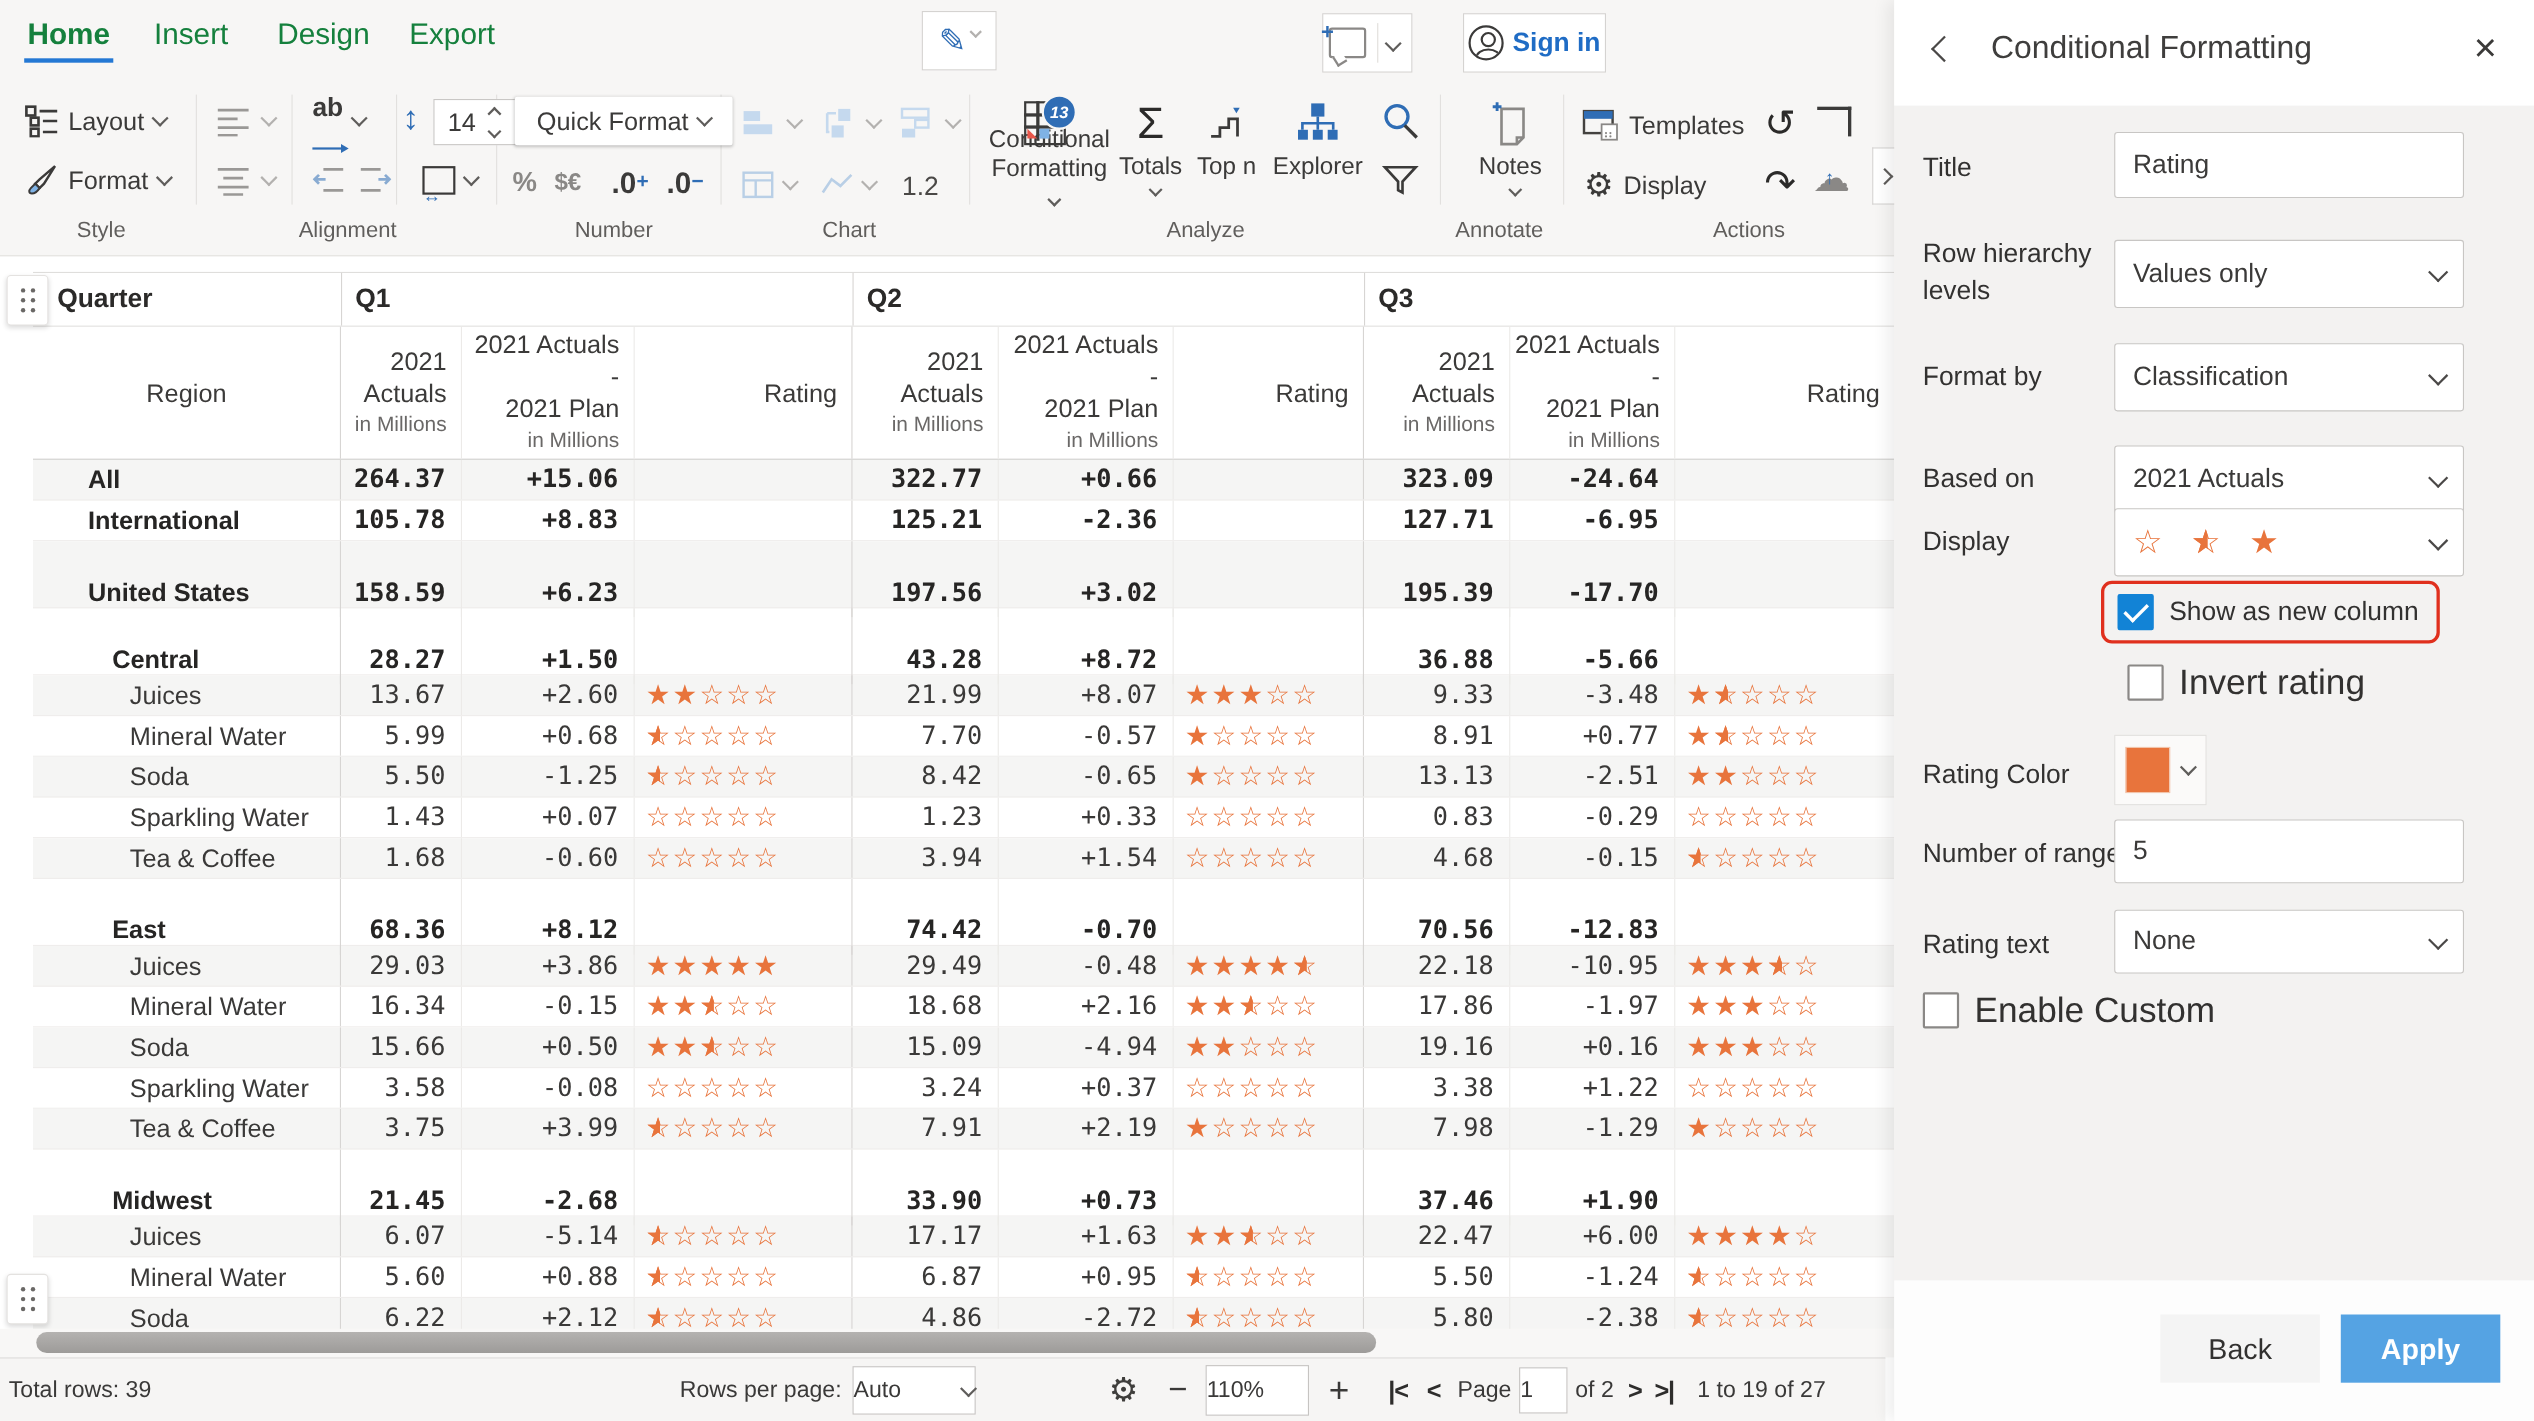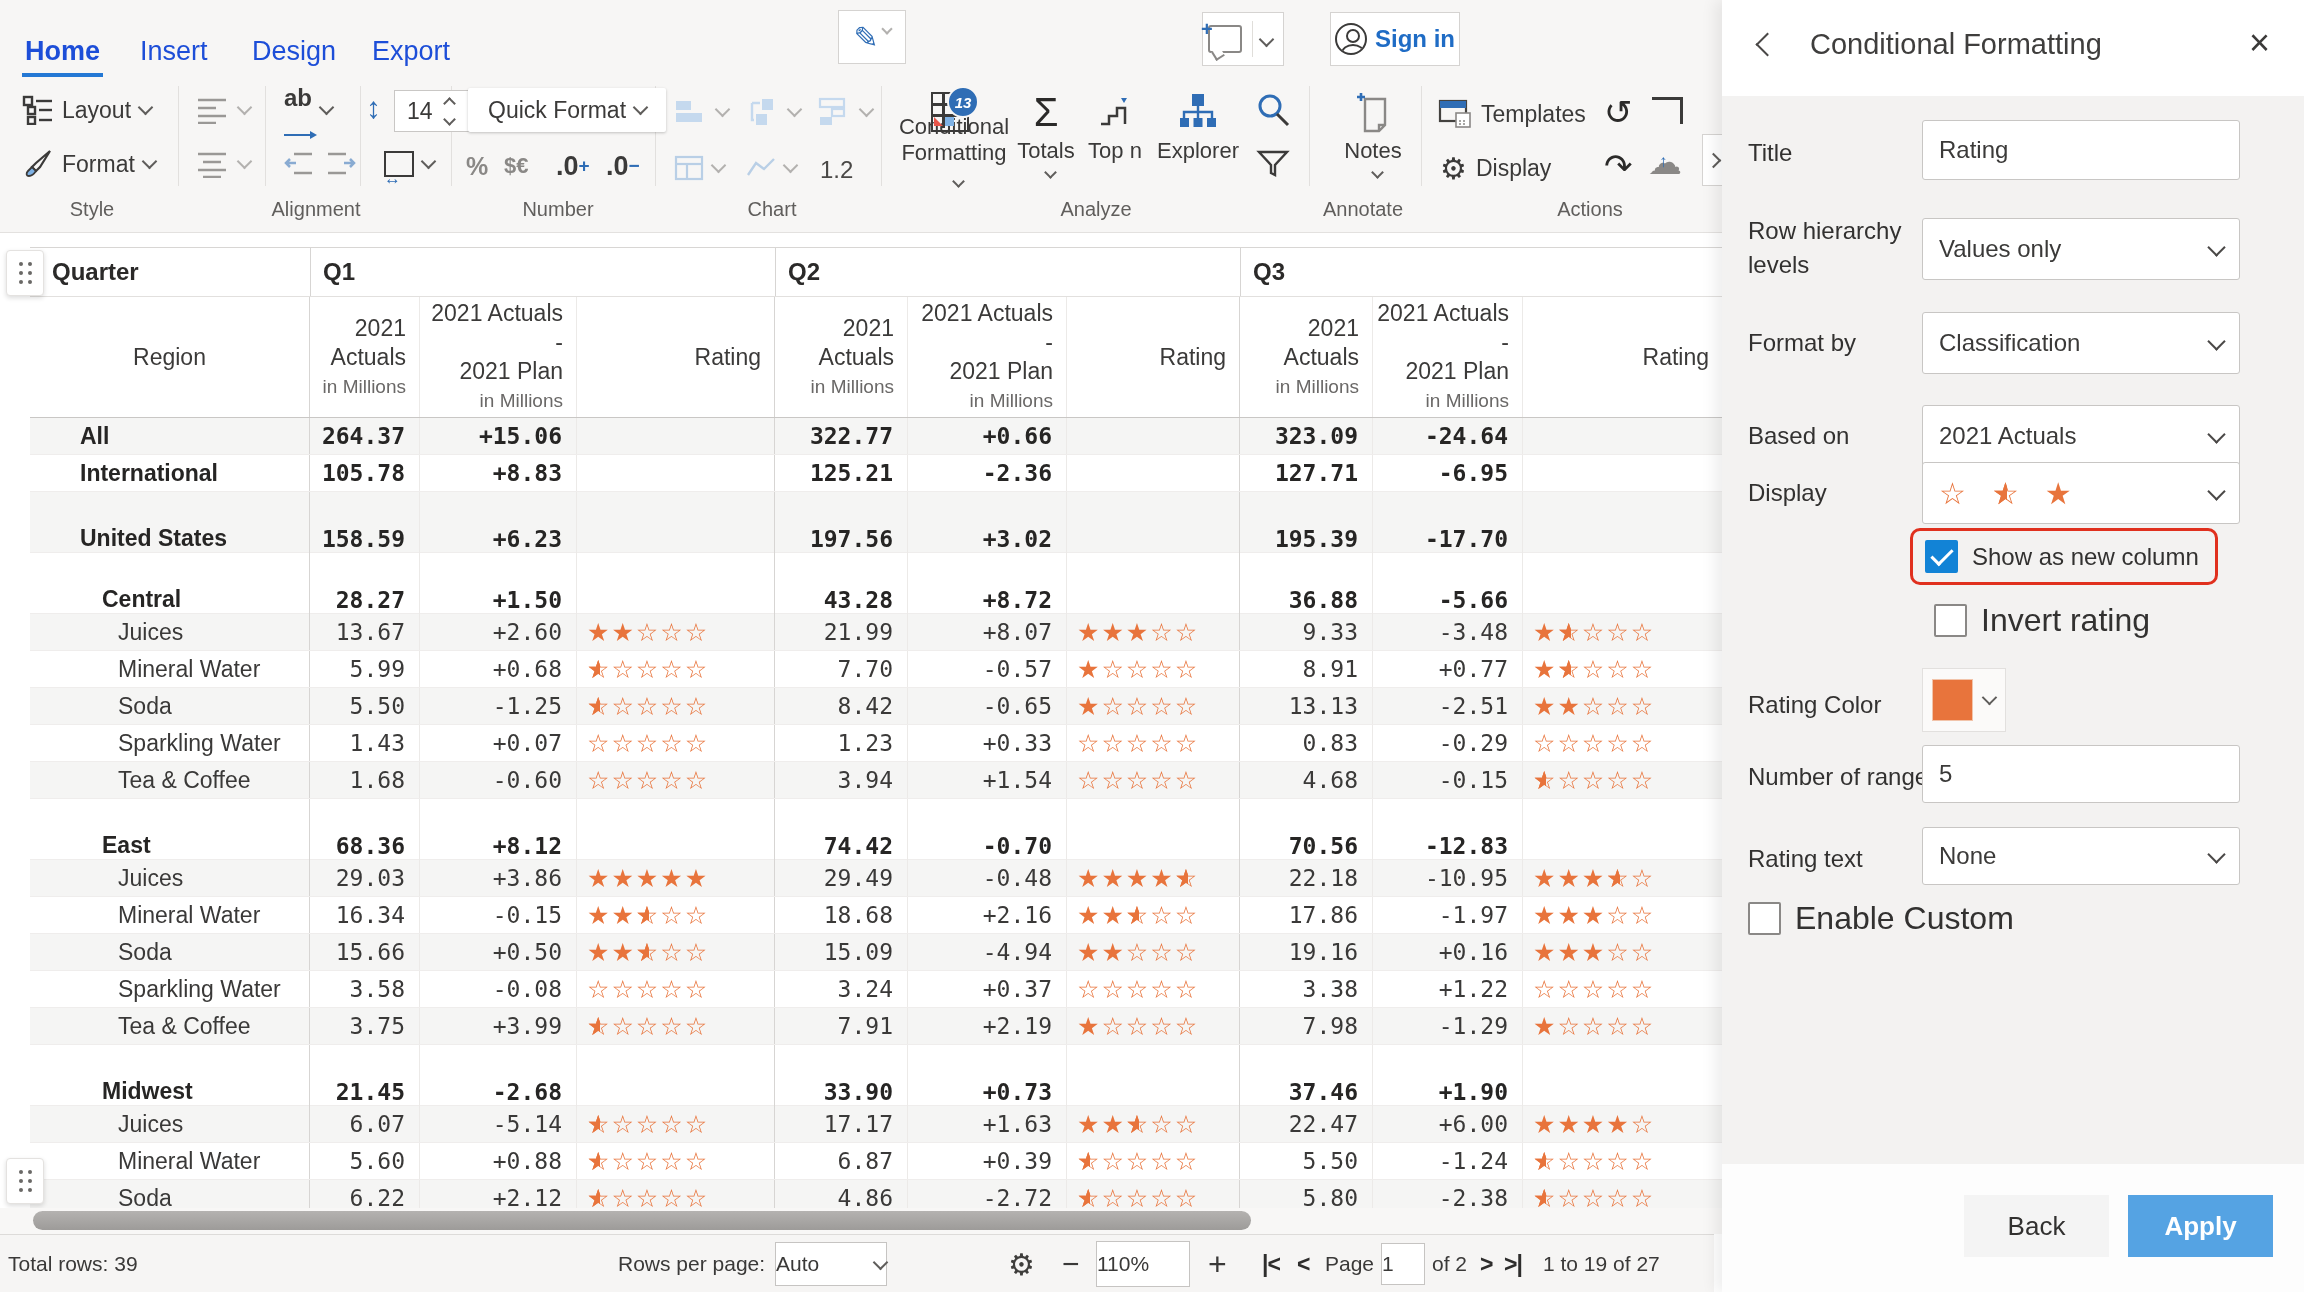--- a/index.html
+++ b/index.html
@@ -1,20 +1,20 @@
 <!DOCTYPE html>
 <html><head>
 <meta charset="utf-8">
 <style>
   html,body{margin:0;padding:0;background:#fff;}
   .app{position:relative;width:2304px;height:1292px;overflow:hidden;background:#ffffff;
        font-family:"Liberation Sans",sans-serif;color:#3a3938;}
   
   .ribbon{position:absolute;left:0;top:0;width:1722px;height:232px;background:#f7f6f5;border-bottom:1px solid #e3e1df;}
-  .tab{position:absolute;top:16px;font-size:27px;color:#1d4ed8;cursor:pointer;margin-top:20px;}
+  .tab{position:absolute;top:16px;font-size:27px;color:#15803d;cursor:pointer;}
   .tab.active{font-weight:700;}
   .tab.active::after{content:"";position:absolute;left:-3px;right:-3px;bottom:-10px;height:4px;background:#2478d4;}
   .topbtn{position:absolute;background:#fff;border:1px solid #d5d3d1;display:flex;align-items:center;justify-content:center;}
   .chv{display:inline-block;width:9px;height:9px;border-right:2px solid #5f5d5b;border-bottom:2px solid #5f5d5b;transform:rotate(45deg);margin-left:9px;margin-top:-5px;}
   .chv.lite{border-color:#b3b1af;}
   .chv.dn{margin:0;}
   .vdiv{position:absolute;top:86px;width:1px;height:100px;background:#e2e0de;}
   .glabel{position:absolute;top:198px;transform:translateX(-50%);font-size:20px;color:#605e5c;}
   .rbtn{position:absolute;display:flex;align-items:center;font-size:23px;color:#3b3a39;cursor:pointer;height:44px;}
   .bigbtn{position:absolute;top:86px;height:106px;display:flex;flex-direction:column;align-items:center;justify-content:flex-start;font-size:22px;color:#3b3a39;text-align:center;cursor:pointer;}
@@ -711,21 +711,21 @@
           </div>
         </div>
         <div class="trow body">
           <div class="c qb reg lvl3">Mineral Water</div>
           <div class="c num">5.60</div>
           <div class="c num">+0.88</div>
           <div class="c rate qb">
             <span class="stars"><span class="st half"><i>★</i>☆</span><span class="st">☆</span><span class="st">☆</span><span class="st">☆</span><span class="st">☆</span></span>
           </div>
           <div class="c num">6.87</div>
-          <div class="c num">+0.39</div>
+          <div class="c num">+0.95</div>
           <div class="c rate qb">
             <span class="stars"><span class="st half"><i>★</i>☆</span><span class="st">☆</span><span class="st">☆</span><span class="st">☆</span><span class="st">☆</span></span>
           </div>
           <div class="c num">5.50</div>
           <div class="c num">-1.24</div>
           <div class="c rate noR">
             <span class="stars"><span class="st half"><i>★</i>☆</span><span class="st">☆</span><span class="st">☆</span><span class="st">☆</span><span class="st">☆</span></span>
           </div>
         </div>
         <div class="trow body shade">

